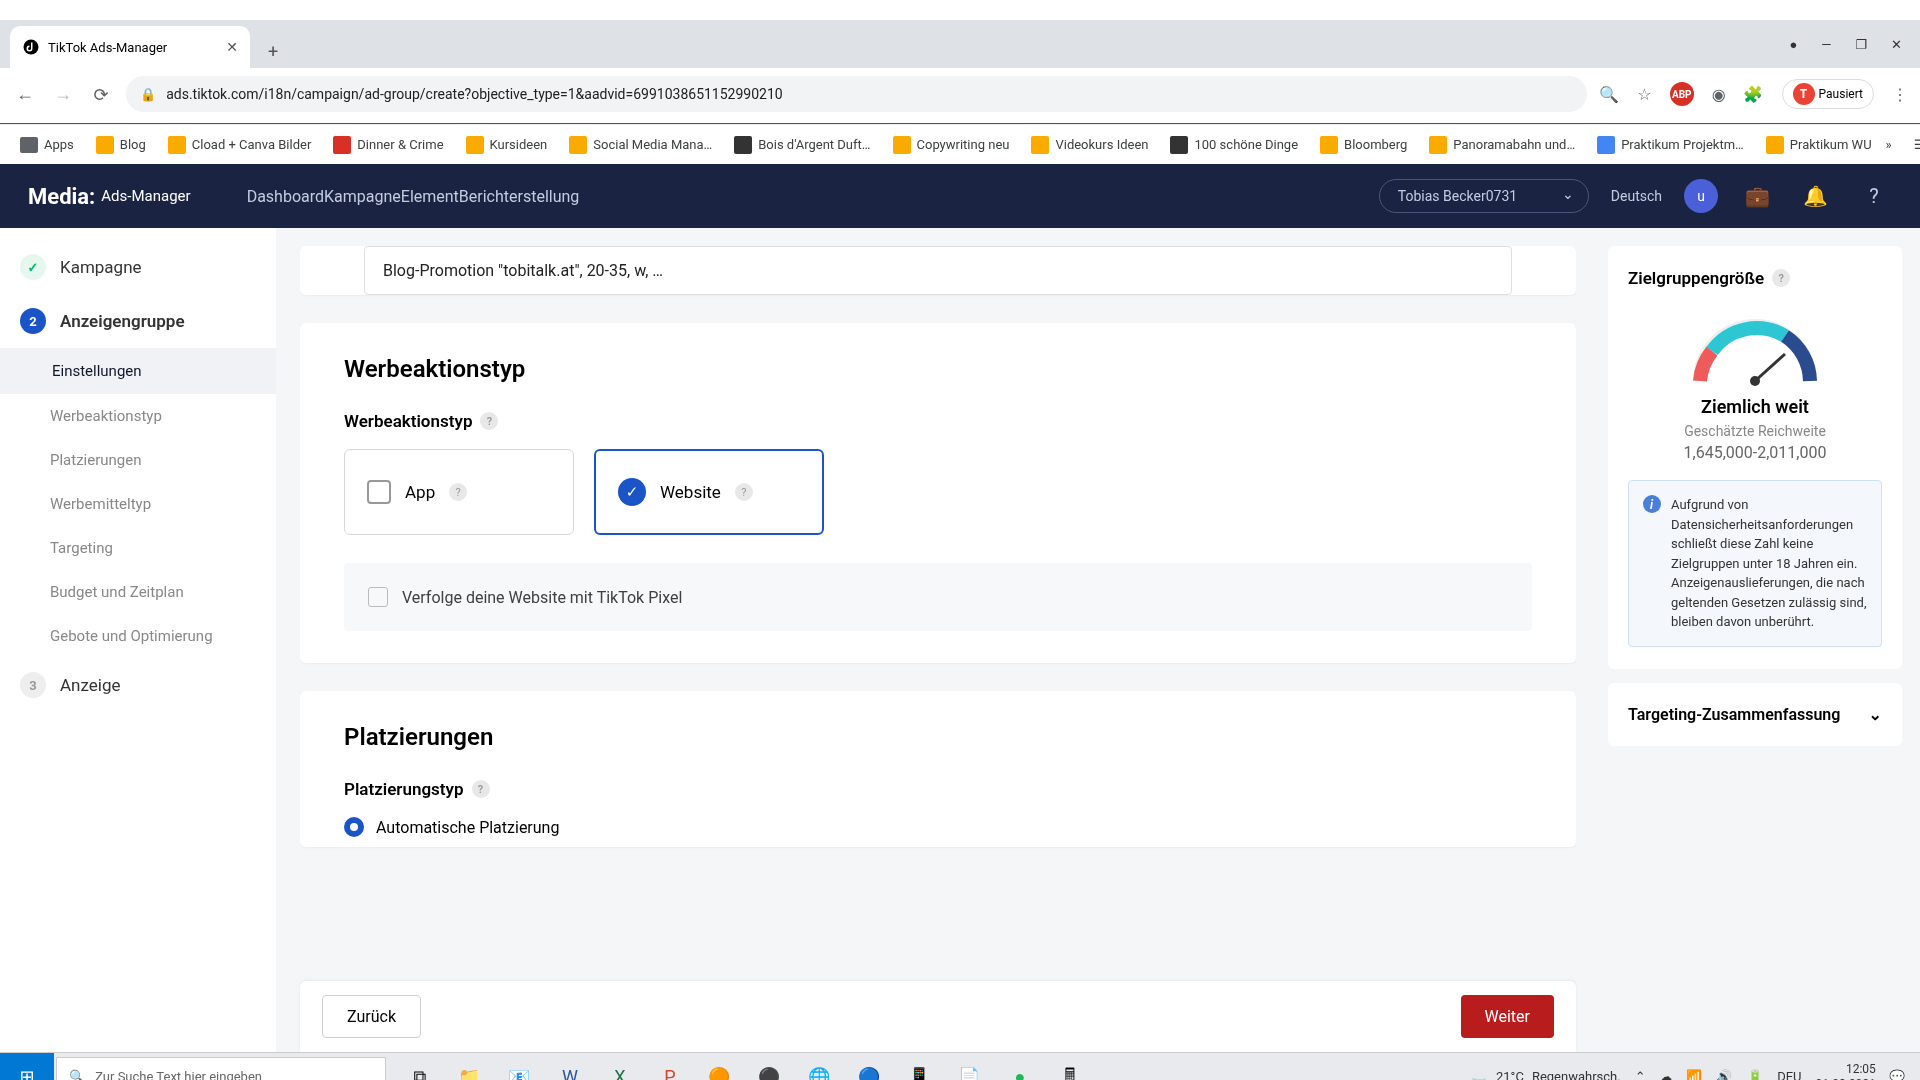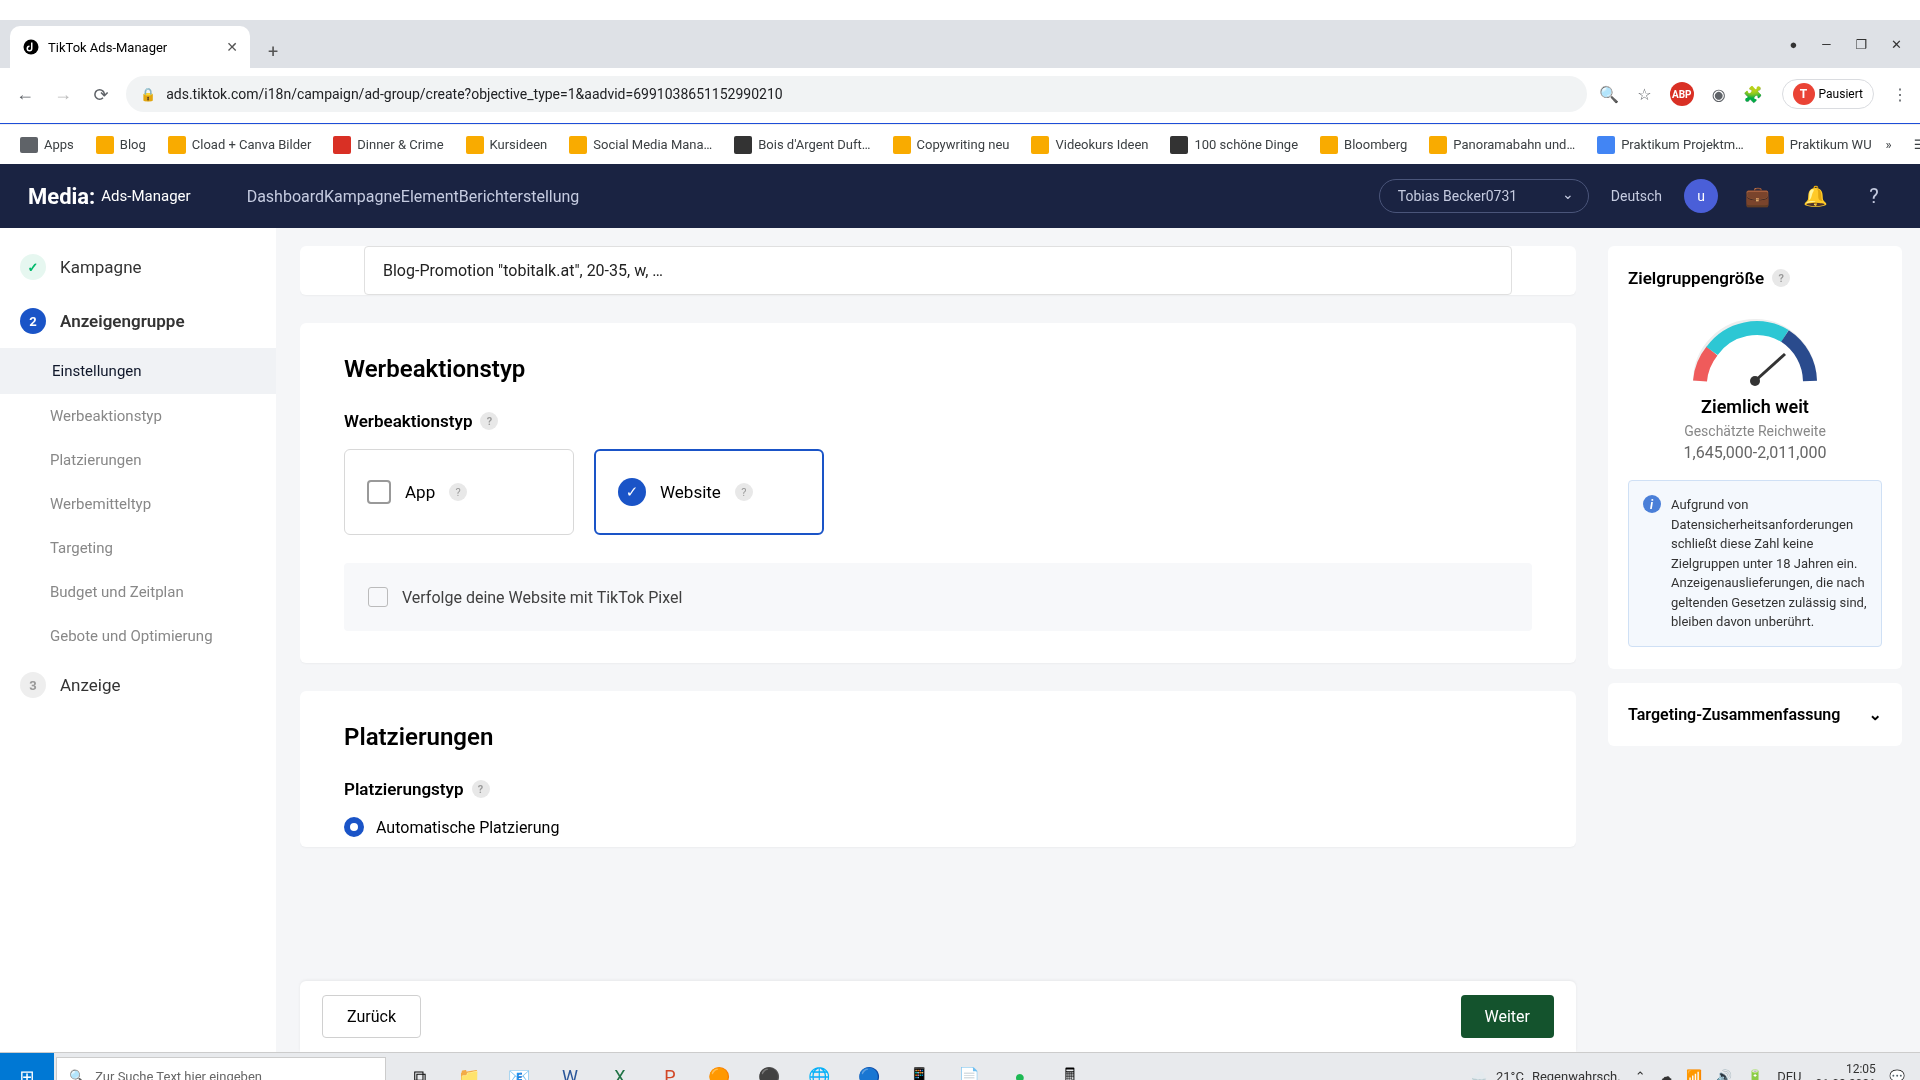--- a/index.html
+++ b/index.html
@@ -71,21 +71,21 @@
 .opt-check { width: 28px; height: 28px; border-radius: 50%; background: #1a54c7; color: #fff; display: flex; align-items: center; justify-content: center; font-size: 15px; }
 .opt-square { width: 24px; height: 24px; border: 2px solid #999; border-radius: 4px; }
 .pixel-row { background: #f7f8fa; border-radius: 4px; padding: 24px; margin-top: 28px; display: flex; align-items: center; gap: 14px; font-size: 16px; color: #404040; }
 .chk-empty { width: 20px; height: 20px; border: 1.5px solid #bbb; border-radius: 3px; }
 
 .radio-row { display: flex; align-items: center; gap: 12px; font-size: 16px; }
 .radio-on { width: 20px; height: 20px; border-radius: 50%; border: 6px solid #1a54c7; background: #fff; }
 
 .footer-bar { position: absolute; bottom: 0; left: 24px; right: 24px; background: #fff; border-radius: 6px 6px 0 0; padding: 14px 22px; display: flex; justify-content: space-between; box-shadow: 0 -1px 3px rgba(0,0,0,0.06); }
 .btn { padding: 11px 24px; border-radius: 4px; font-size: 16px; border: 1px solid #d0d0d0; background: #fff; }
-.btn.primary { background: #14532d; color: #fff; border: none; }
+.btn.primary { background: #b91c1c; color: #fff; border: none; }
 
 .right-col { width: 320px; padding: 18px 18px 0 8px; }
 .rc-card { background: #fff; border-radius: 6px; padding: 22px 20px; margin-bottom: 14px; }
 .rc-title { font-size: 17px; font-weight: 600; display: flex; align-items: center; gap: 8px; margin-bottom: 18px; }
 .gauge-wrap { display: flex; justify-content: center; margin-bottom: 10px; }
 .gauge-label { text-align: center; font-size: 18px; font-weight: 600; margin-bottom: 6px; }
 .gauge-sub { text-align: center; font-size: 14px; color: #888; margin-bottom: 4px; }
 .gauge-range { text-align: center; font-size: 16px; color: #666; margin-bottom: 18px; }
 .info-box { border: 1px solid #cfe0f5; background: #f4f8fd; border-radius: 4px; padding: 14px; display: flex; gap: 10px; font-size: 13px; color: #333; line-height: 1.5; }
 .info-icon { width: 18px; height: 18px; border-radius: 50%; background: #4a7fd8; color: #4a7fd8; flex-shrink: 0; position: relative; }

